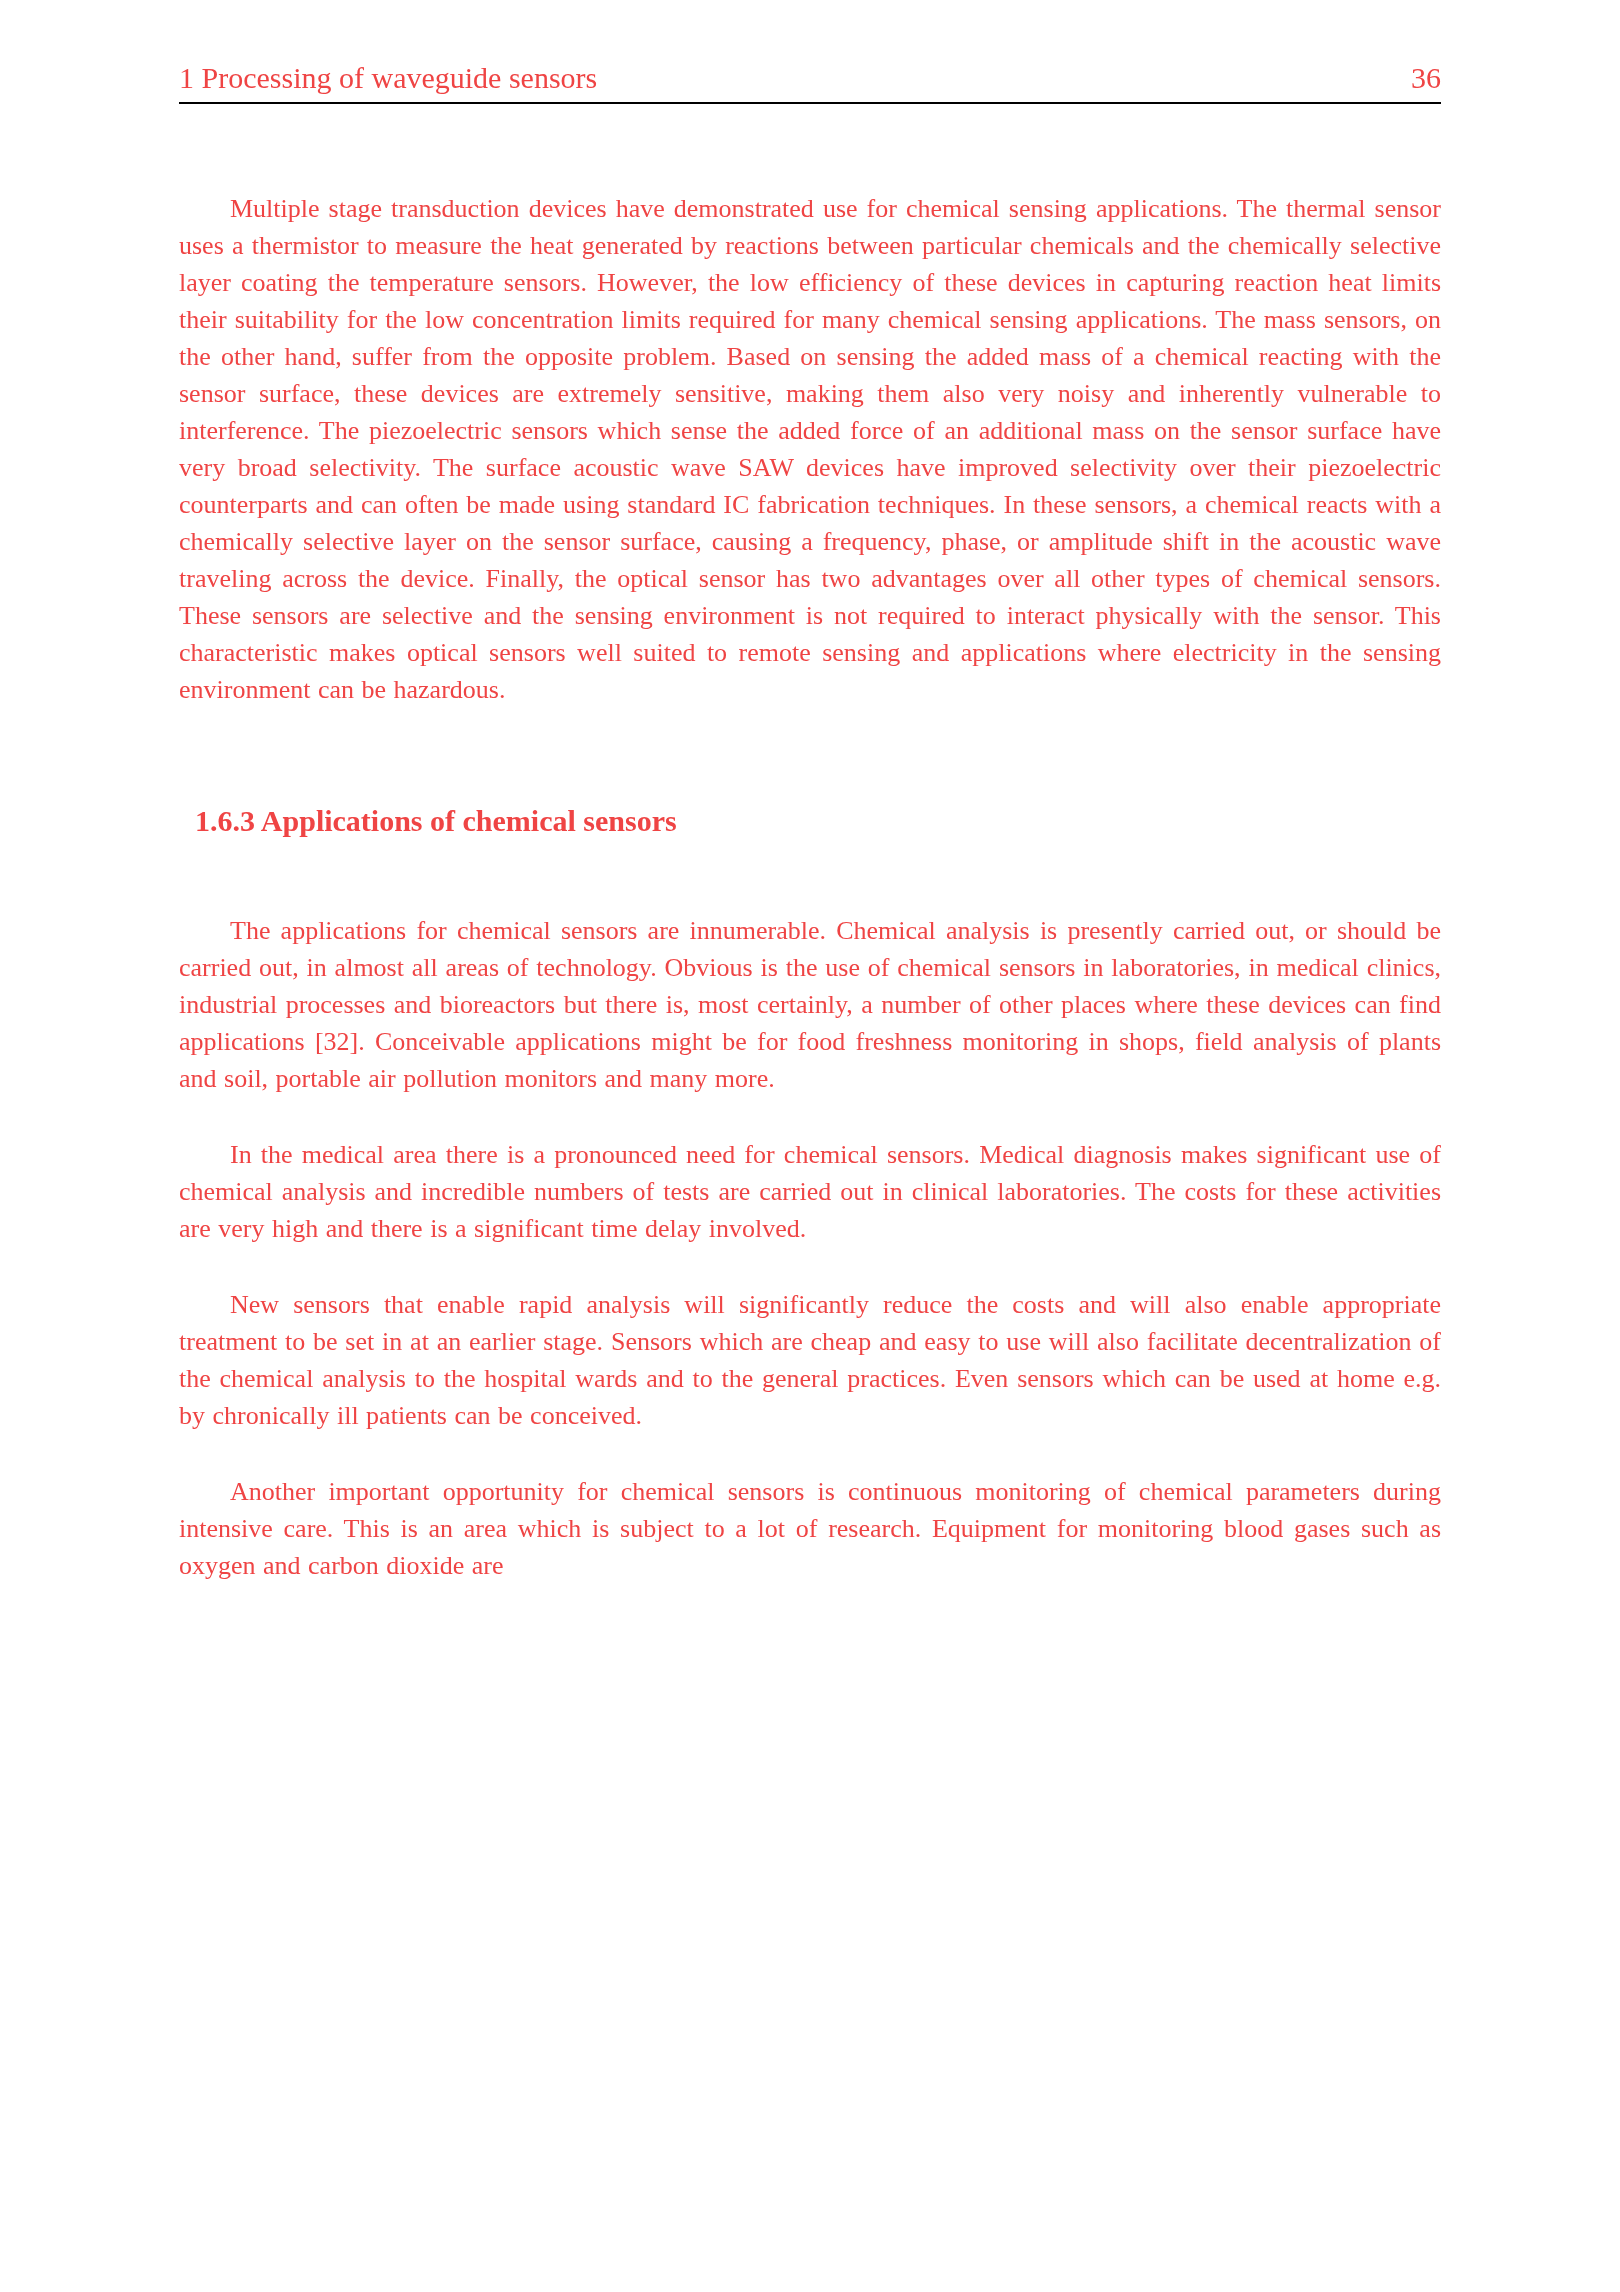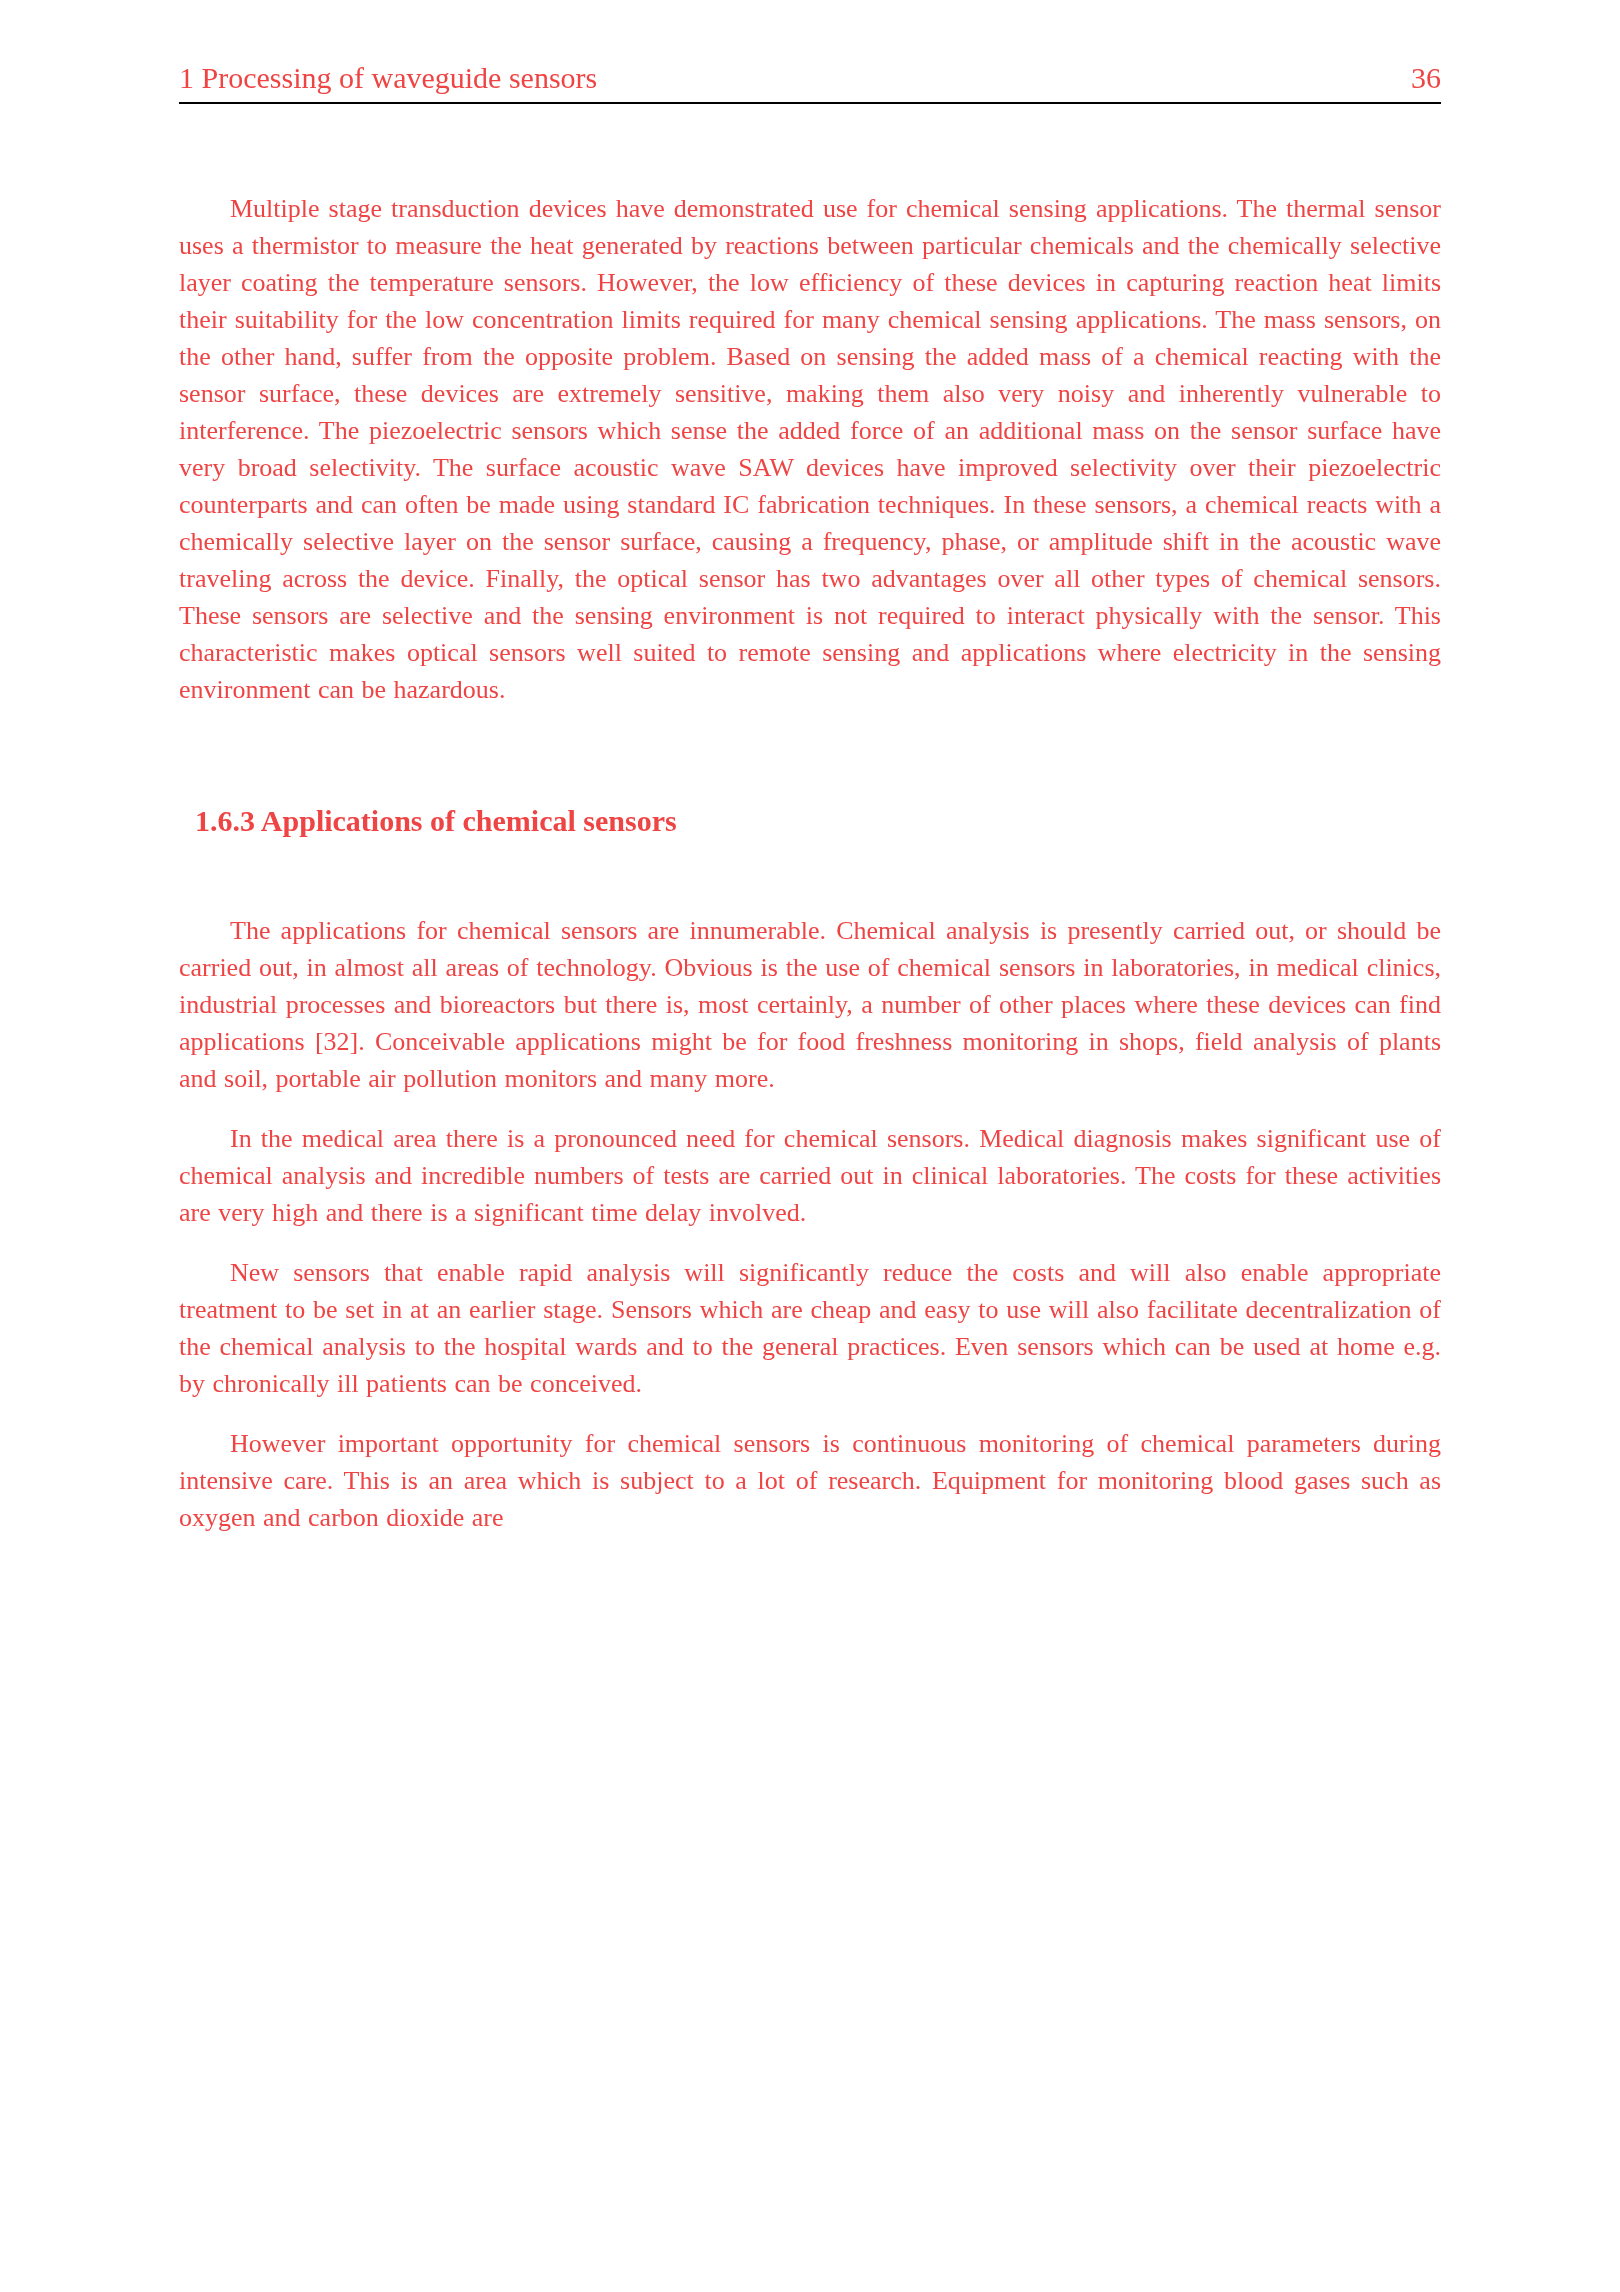--- a/index.html
+++ b/index.html
@@ -39,21 +39,21 @@
     line-height: 37px;
     text-align: justify;
     text-indent: 51px;
     margin: 0;
     word-spacing: 1px;
   }
   .para-first {
     margin-top: 86px;
   }
   .para-gap {
-    margin-top: 23px;
+    margin-top: 39px;
   }
   .section-heading {
     font-size: 30px;
     line-height: 37px;
     font-weight: bold;
     margin: 94px 0 73px 16px;
     text-align: left;
   }
 </style>
 </head>
@@ -71,17 +71,17 @@
     <p class="body-para para-first">Multiple stage transduction devices have demonstrated use for chemical sensing applications. The thermal sensor uses a thermistor to measure the heat generated by reactions between particular chemicals and the chemically selective layer coating the temperature sensors. However, the low efficiency of these devices in capturing reaction heat limits their suitability for the low concentration limits required for many chemical sensing applications. The mass sensors, on the other hand, suffer from the opposite problem. Based on sensing the added mass of a chemical reacting with the sensor surface, these devices are extremely sensitive, making them also very noisy and inherently vulnerable to interference. The piezoelectric sensors which sense the added force of an additional mass on the sensor surface have very broad selectivity. The surface acoustic wave SAW devices have improved selectivity over their piezoelectric counterparts and can often be made using standard IC fabrication techniques. In these sensors, a chemical reacts with a chemically selective layer on the sensor surface, causing a frequency, phase, or amplitude shift in the acoustic wave traveling across the device. Finally, the optical sensor has two advantages over all other types of chemical sensors. These sensors are selective and the sensing environment is not required to interact physically with the sensor. This characteristic makes optical sensors well suited to remote sensing and applications where electricity in the sensing environment can be hazardous.</p>
 
     <h2 class="section-heading">1.6.3 Applications of chemical sensors</h2>
 
     <p class="body-para">The applications for chemical sensors are innumerable. Chemical analysis is presently carried out, or should be carried out, in almost all areas of technology. Obvious is the use of chemical sensors in laboratories, in medical clinics, industrial processes and bioreactors but there is, most certainly, a number of other places where these devices can find applications [32]. Conceivable applications might be for food freshness monitoring in shops, field analysis of plants and soil, portable air pollution monitors and many more.</p>
 
     <p class="body-para para-gap">In the medical area there is a pronounced need for chemical sensors. Medical diagnosis makes significant use of chemical analysis and incredible numbers of tests are carried out in clinical laboratories. The costs for these activities are very high and there is a significant time delay involved.</p>
 
     <p class="body-para para-gap">New sensors that enable rapid analysis will significantly reduce the costs and will also enable appropriate treatment to be set in at an earlier stage. Sensors which are cheap and easy to use will also facilitate decentralization of the chemical analysis to the hospital wards and to the general practices. Even sensors which can be used at home e.g. by chronically ill patients can be conceived.</p>
 
-    <p class="body-para para-gap">However important opportunity for chemical sensors is continuous monitoring of chemical parameters during intensive care. This is an area which is subject to a lot of research. Equipment for monitoring blood gases such as oxygen and carbon dioxide are</p>
+    <p class="body-para para-gap">Another important opportunity for chemical sensors is continuous monitoring of chemical parameters during intensive care. This is an area which is subject to a lot of research. Equipment for monitoring blood gases such as oxygen and carbon dioxide are</p>
 
   </div>
 </div>
 
 
 </body></html>

